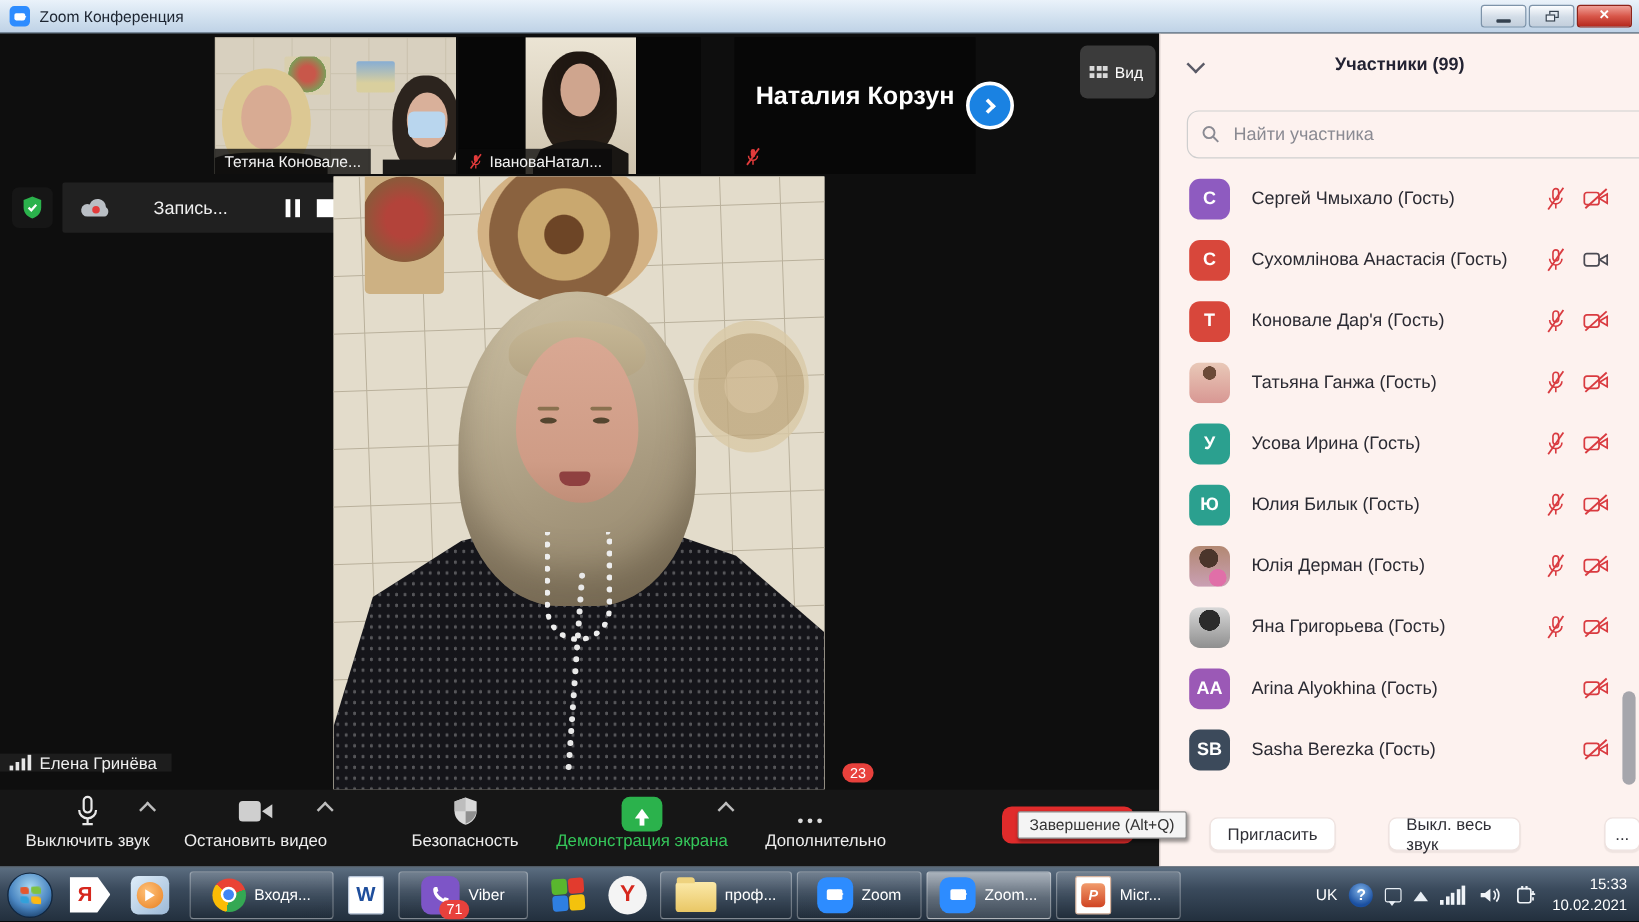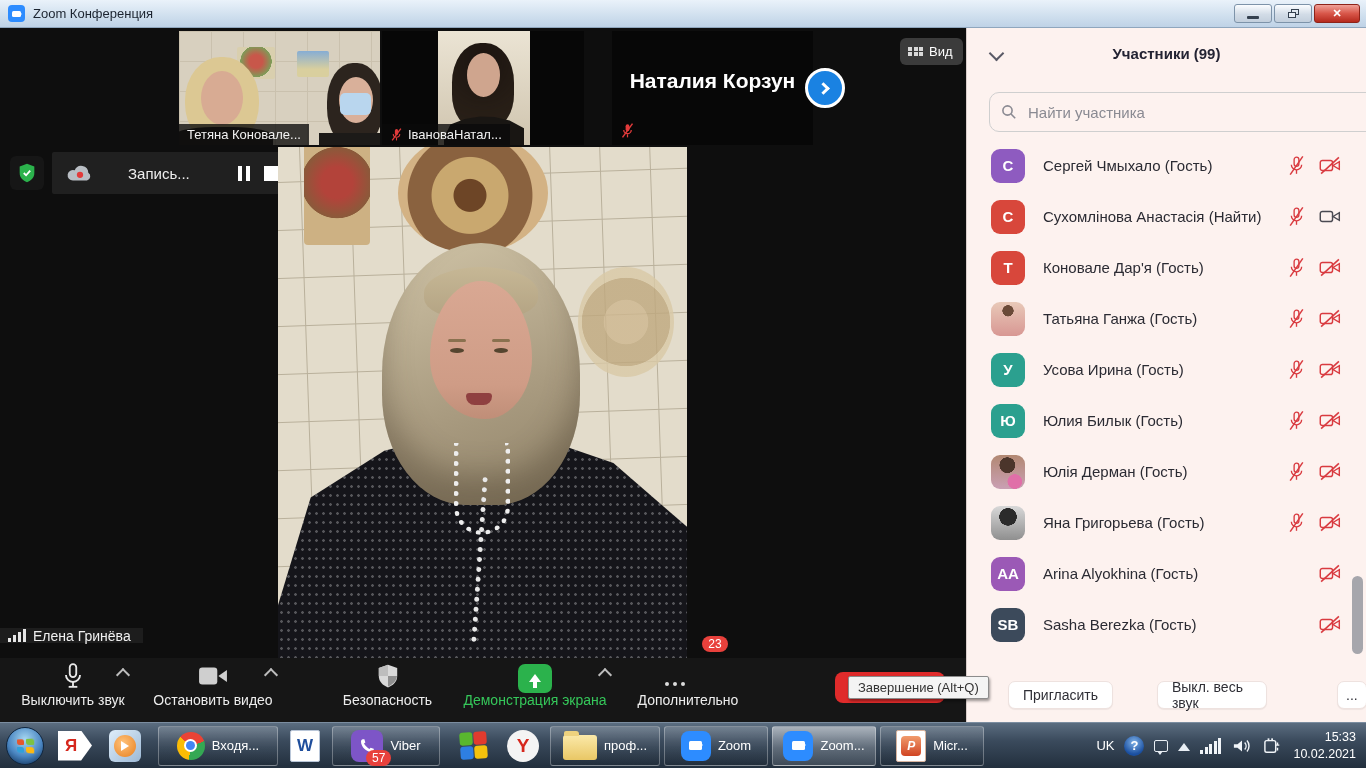--- a/index.html
+++ b/index.html
@@ -51,21 +51,21 @@
   .t1 .hairR{left:148px;top:32px;width:56px;height:84px;border-radius:46%;background:#2c241e;}
   .t1 .faceR{left:160px;top:46px;width:34px;height:46px;border-radius:50%;background:#d9b09a;}
   .t1 .maskR{left:161px;top:62px;width:31px;height:22px;border-radius:5px;background:#b9d6ee;}
   .t1 .bodyR{left:140px;top:102px;width:74px;height:14px;background:#1c1a18;}
   
   .t2 .strip{position:absolute;left:56px;top:0;width:92px;height:114px;background:linear-gradient(#ebe4d4,#cfc4ae);}
   .t2 .hair{left:70px;top:12px;width:62px;height:86px;border-radius:46% 46% 40% 40%;background:#1f1712;}
   .t2 .face{left:85px;top:22px;width:33px;height:44px;border-radius:50%;background:#cfa58e;}
   .t2 .body{left:62px;top:84px;width:80px;height:30px;border-radius:40% 40% 0 0;background:#191613;}
 
-  .view-btn{position:absolute;left:900px;top:10px;height:27px;padding:0 10px 0 8px;border-radius:6px;
+  .view-btn{position:absolute;left:900px;top:10px;height:44px;padding:0 10px 0 8px;border-radius:6px;
     background:#3b3b3b;color:#fff;font-size:13px;display:flex;align-items:center;gap:6px;}
   .grid-icon{display:grid;grid-template-columns:4px 4px 4px;grid-template-rows:4px 4px;gap:1.5px;}
   .grid-icon i{background:#d9d9d9;}
   .next-btn{position:absolute;left:805px;top:40px;width:40px;height:40px;border-radius:50%;
     background:#1a82e2;border:3px solid #fff;display:flex;align-items:center;justify-content:center;}
   .chev-right{width:9px;height:9px;border-top:3px solid #fff;border-right:3px solid #fff;transform:rotate(45deg);margin-left:-3px;}
 
   
   .sec-shield{position:absolute;left:10px;top:128px;width:34px;height:34px;background:#161616;border-radius:6px;
     display:flex;align-items:center;justify-content:center;}
@@ -428,21 +428,21 @@
       <svg class="p-cam" width="22" height="19" viewBox="0 0 26 22">
         <rect x="1.5" y="5" width="14.5" height="12" rx="2.5" fill="none" stroke="#D93B40" stroke-width="1.7"></rect>
         <path d="M16.5 11 l7.5 -4.5 v9 Z" fill="none" stroke="#D93B40" stroke-width="1.7"></path>
         <line class="slash" x1="2.5" y1="20.5" x2="23.5" y2="1.5" stroke="#D93B40" stroke-width="1.9"></line>
       </svg>
     </div>
   </div>
 
   <div class="p-row">
     <div class="p-avatar av-red">С</div>
-    <div class="p-name">Сухомлінова Анастасія (Найти)</div>
+    <div class="p-name">Сухомлінова Анастасія (Гость)</div>
     <div class="p-icons">
       <svg class="p-mic" width="19" height="21" viewBox="0 0 24 26">
         <rect x="9" y="2.5" width="6" height="11.5" rx="3" fill="none" stroke="#D93B40" stroke-width="1.7"></rect>
         <path d="M5.5 12 a6.5 6.5 0 0 0 13 0" fill="none" stroke="#D93B40" stroke-width="1.7"></path>
         <line x1="12" y1="18.5" x2="12" y2="23.5" stroke="#D93B40" stroke-width="1.7"></line>
         <line x1="4" y1="24.5" x2="20" y2="1.5" stroke="#D93B40" stroke-width="1.9"></line>
       </svg>
       <svg class="p-cam" width="22" height="19" viewBox="0 0 26 22">
         <rect x="1.5" y="5" width="14.5" height="12" rx="2.5" fill="none" stroke="#4a4a52" stroke-width="1.7"></rect>
         <path d="M16.5 11 l7.5 -4.5 v9 Z" fill="none" stroke="#4a4a52" stroke-width="1.7"></path>
@@ -633,21 +633,21 @@
       <span>Входя...</span>
     </div>
     <div class="tb-item tb-pin">
       <span class="word">W</span>
     </div>
     <div class="tb-item tb-appbtn" style="width:108px;">
       <span class="viber">
         <svg width="18" height="18" viewBox="0 0 24 24">
             <path d="M6.5 3 C5 3 4 4.5 4 6 C4 13 11 20 18 20 C19.5 20 21 19 21 17.5 L21 15.5 L16.8 14.2 L15.2 16 C13 15 9 11 8 8.8 L9.8 7.2 L8.5 3 Z" fill="#fff"></path>
           </svg>
-        <span class="badge">57</span>
+        <span class="badge">71</span>
       </span>
       <span>Viber</span>
     </div>
     <div class="tb-item tb-pin" style="margin-left:8px;">
       <span class="puzzle">
           <i></i>
           <i></i>
           <i></i>
           <i></i>
         </span>

